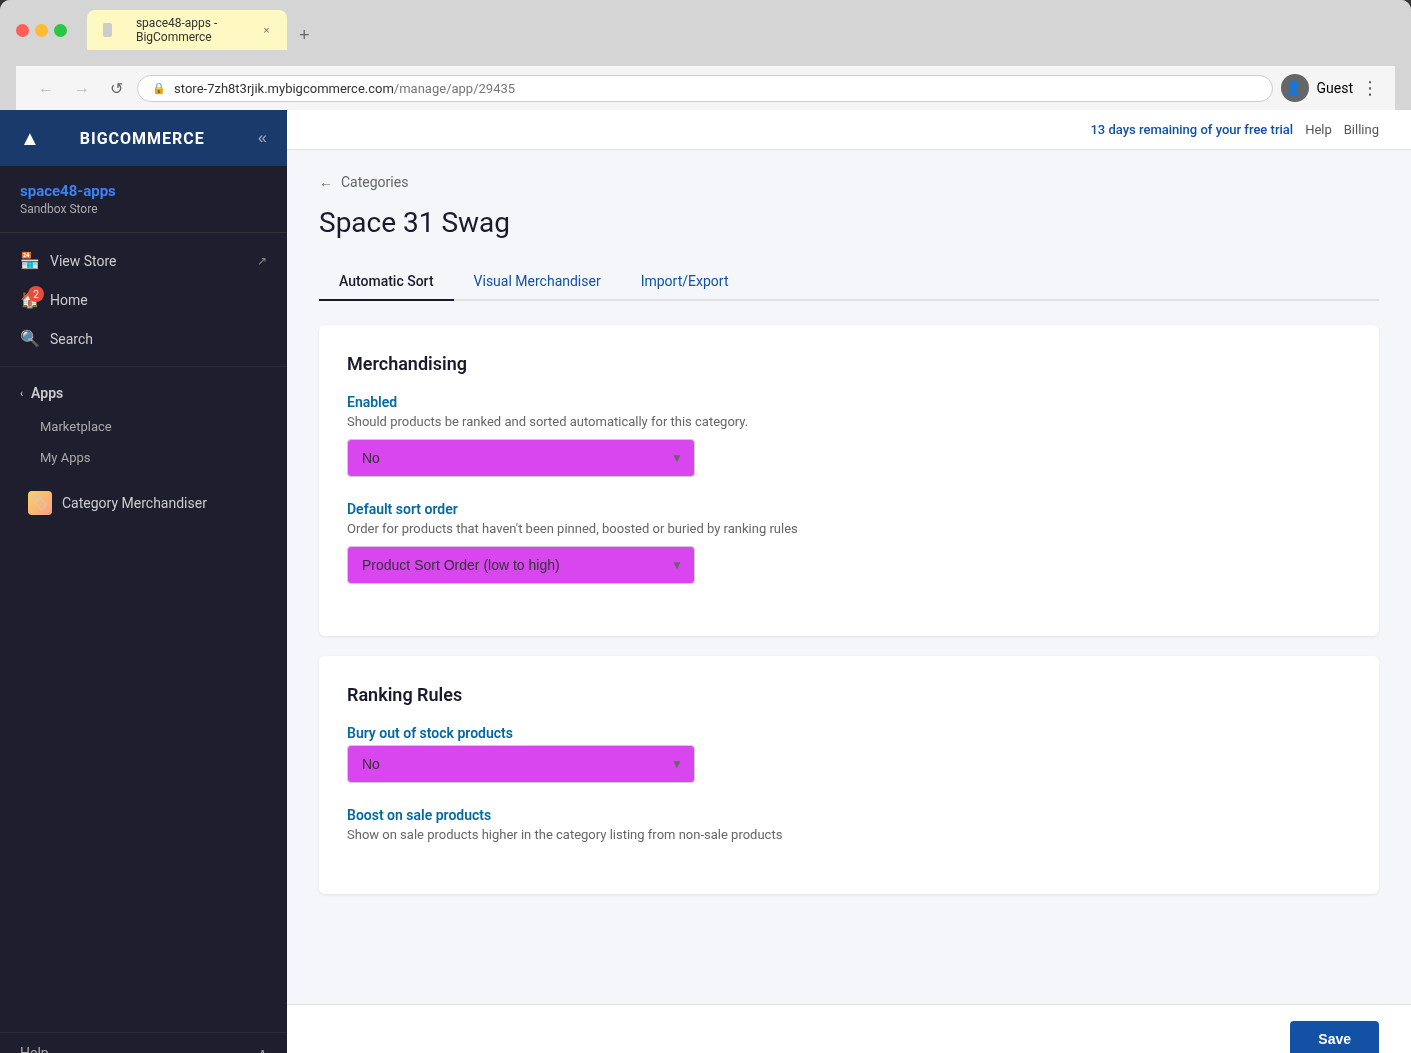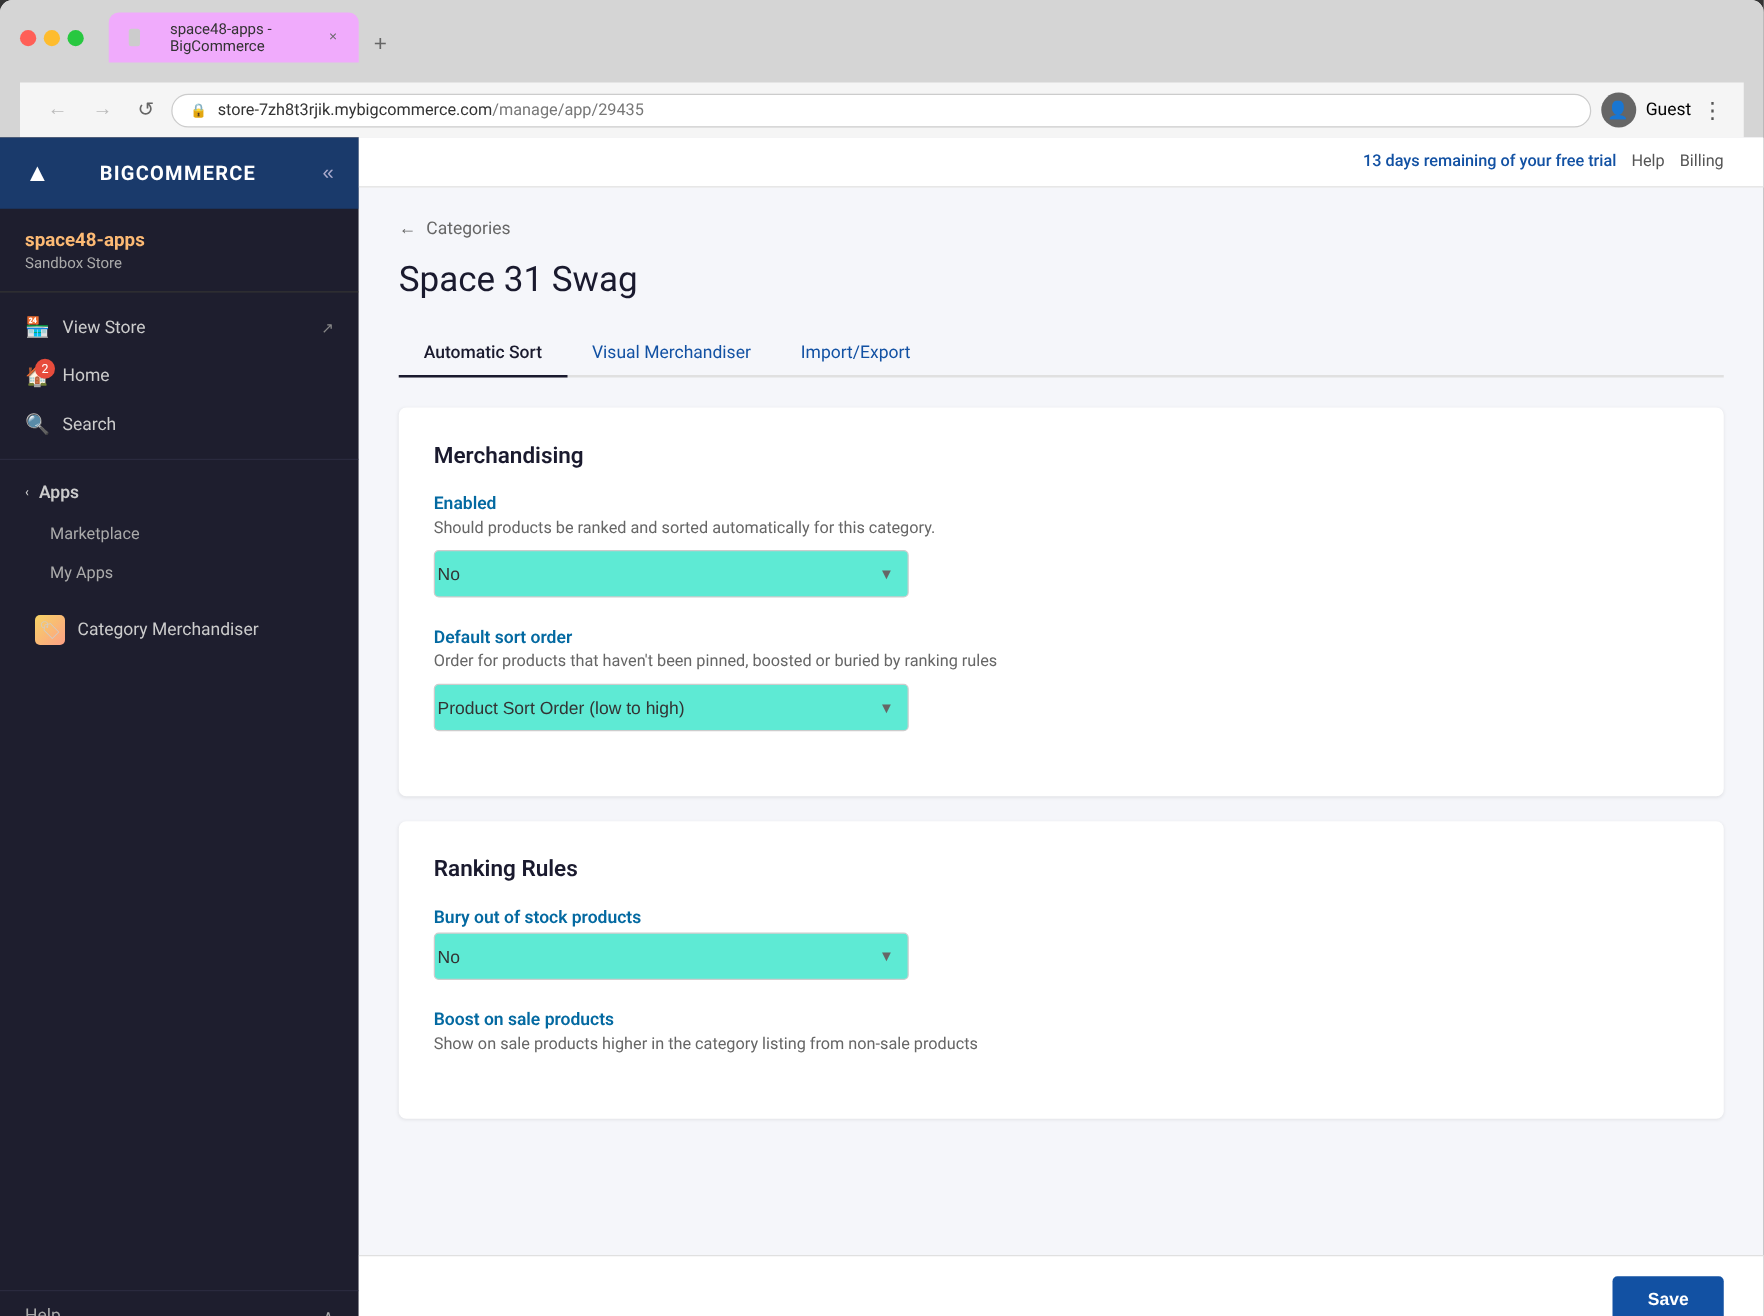--- a/index.html
+++ b/index.html
@@ -8,21 +8,21 @@
     
     .browser-window { width: 1411px; min-height: 1053px; background: #e8e8e8; border-radius: 10px; overflow: hidden; box-shadow: 0 4px 20px rgba(0,0,0,0.5); }
     .browser-titlebar { background: #d5d5d5; padding: 10px 16px 0; display: flex; flex-direction: column; gap: 8px; }
     .browser-controls { display: flex; align-items: center; gap: 8px; padding-bottom: 8px; }
     .traffic-light { display: flex; gap: 6px; }
     .tl-btn { width: 13px; height: 13px; border-radius: 50%; border: none; cursor: pointer; }
     .tl-close { background: #ff5f57; }
     .tl-minimize { background: #febc2e; }
     .tl-maximize { background: #28c840; }
     .browser-tabs { display: flex; align-items: flex-end; margin-left: 12px; }
-    .browser-tab { background: #f0abfc; padding: 6px 16px; border-radius: 8px 8px 0 0; display: flex; align-items: center; gap: 24px; font-size: 12px; color: #333; max-width: 200px; }
+    .browser-tab { background: #fef9c3; padding: 6px 16px; border-radius: 8px 8px 0 0; display: flex; align-items: center; gap: 24px; font-size: 12px; color: #333; max-width: 200px; }
     .browser-tab .tab-icon { width: 14px; height: 14px; background: #ccc; border-radius: 2px; }
     .tab-close { width: 14px; height: 14px; border-radius: 50%; background: transparent; border: none; cursor: pointer; color: #666; font-size: 11px; display: flex; align-items: center; justify-content: center; }
     .new-tab-btn { background: transparent; border: none; cursor: pointer; font-size: 18px; color: #666; padding: 4px 8px; margin-left: 4px; }
     .browser-toolbar { background: #f5f5f5; padding: 8px 16px; display: flex; align-items: center; gap: 8px; }
     .nav-btn { background: transparent; border: none; cursor: pointer; color: #666; font-size: 16px; padding: 4px 6px; border-radius: 4px; }
     .nav-btn.disabled { color: #bbb; cursor: default; }
     .address-bar { flex: 1; background: white; border: 1px solid #ccc; border-radius: 20px; padding: 5px 14px; font-size: 13px; color: #333; display: flex; align-items: center; gap: 8px; }
     .address-bar .lock-icon { color: #555; font-size: 11px; }
     .address-text { color: #333; }
     .address-text .url-path { color: #777; }
@@ -34,21 +34,21 @@
     .app-container { display: flex; height: calc(1053px - 90px); }
 
     
     .sidebar { width: 287px; background: #1e1e2e; display: flex; flex-direction: column; color: white; flex-shrink: 0; }
     .sidebar-header { background: #1a3a6b; padding: 16px 20px; display: flex; align-items: center; justify-content: space-between; }
     .sidebar-logo { display: flex; align-items: center; gap: 8px; }
     .logo-icon { color: white; font-size: 20px; }
     .logo-text { font-size: 16px; font-weight: 700; letter-spacing: 1px; color: white; margin-left: 32px; }
     .collapse-btn { background: transparent; border: none; cursor: pointer; color: #aac; font-size: 16px; }
     .sidebar-store-info { padding: 16px 20px; border-bottom: 1px solid #333; }
-    .store-name { font-weight: 700; font-size: 15px; color: #fdba74; }
+    .store-name { font-weight: 700; font-size: 15px; color: #3b82f6; }
     .store-subtitle { font-size: 12px; color: #aaa; margin-top: 2px; }
     .sidebar-nav { padding: 8px 0; }
     .sidebar-nav-item { display: flex; align-items: center; gap: 10px; padding: 10px 20px; cursor: pointer; color: #ccc; font-size: 14px; text-decoration: none; position: relative; }
     .sidebar-nav-item .nav-icon { font-size: 16px; width: 20px; text-align: center; }
     .sidebar-nav-item .badge { background: #e74c3c; color: white; font-size: 10px; border-radius: 50%; width: 16px; height: 16px; display: flex; align-items: center; justify-content: center; position: absolute; left: 28px; top: 6px; }
     .sidebar-nav-item .ext-icon { margin-left: auto; font-size: 12px; color: #888; }
     .sidebar-section { padding: 8px 0; border-top: 1px solid #2a2a3e; }
     .sidebar-section-header { display: flex; align-items: center; gap: 8px; padding: 10px 20px; cursor: pointer; color: #ccc; font-size: 14px; font-weight: 600; }
     .sidebar-section-header .chevron { font-size: 10px; }
     .sidebar-sub-item { padding: 8px 20px 8px 40px; color: #aaa; font-size: 13px; cursor: pointer; display: block; }
@@ -74,21 +74,21 @@
     .tab.active { color: #1a1a2e; border-bottom-color: #1a1a2e; font-weight: 500; }
     .tab.link-tab { color: #1251a3; }
 
     
     .card { background: white; border-radius: 6px; padding: 28px; margin-bottom: 20px; box-shadow: 0 1px 3px rgba(0,0,0,0.08); }
     .card-title { font-size: 18px; font-weight: 600; color: #1a1a2e; margin-bottom: 20px; }
     .field-group { margin-bottom: 24px; }
     .field-label { font-weight: 600; font-size: 14px; color: #0369a1; margin-bottom: 4px; }
     .field-desc { font-size: 13px; color: #666; margin-bottom: 10px; }
     .select-wrapper { position: relative; display: inline-block; }
-    .field-select { appearance: none; background: #5eead4; border: 1px solid #ccc; border-radius: 4px; padding: 10px 40px 10px 2px; font-size: 14px; color: #333; width: 380px; cursor: pointer; outline: none; }
+    .field-select { appearance: none; background: #d946ef; border: 1px solid #ccc; border-radius: 4px; padding: 10px 40px 10px 14px; font-size: 14px; color: #333; width: 348px; cursor: pointer; outline: none; }
     .select-arrow { position: absolute; right: 12px; top: 50%; transform: translateY(-50%); color: #666; pointer-events: none; font-size: 12px; }
 
     
     .save-footer { background: white; border-top: 1px solid #e0e0e0; padding: 16px 32px; display: flex; justify-content: flex-end; position: sticky; bottom: 0; }
     .save-btn { background: #1251a3; color: white; border: none; border-radius: 4px; padding: 10px 28px; font-size: 14px; font-weight: 600; cursor: pointer; }
   </style>
 </head>
 <body>
 
 <div class="browser-window">

